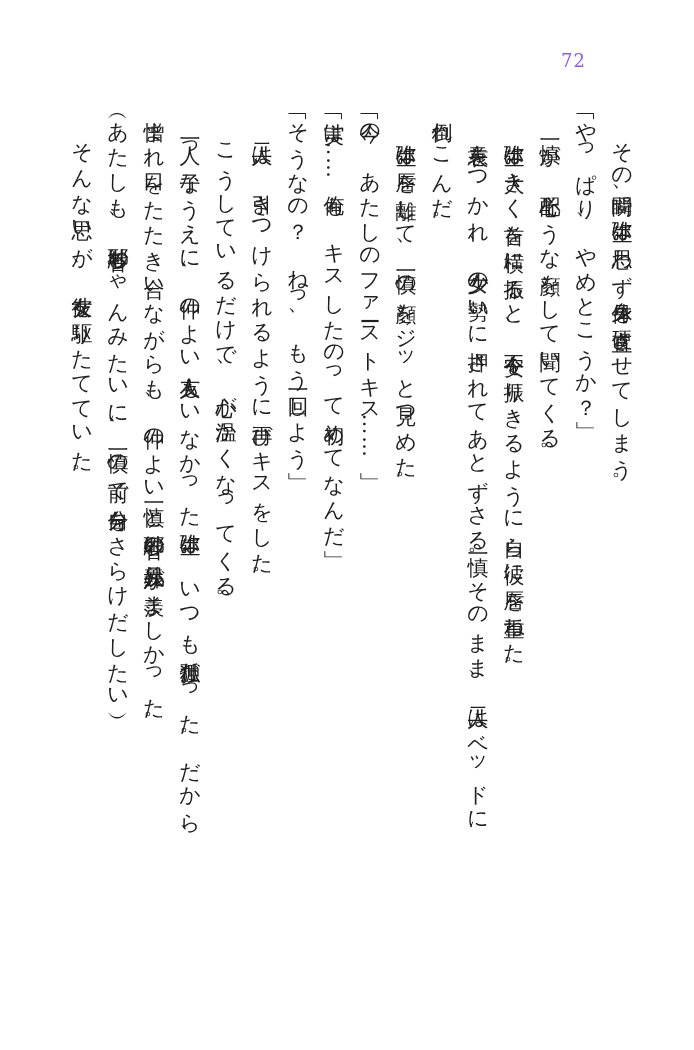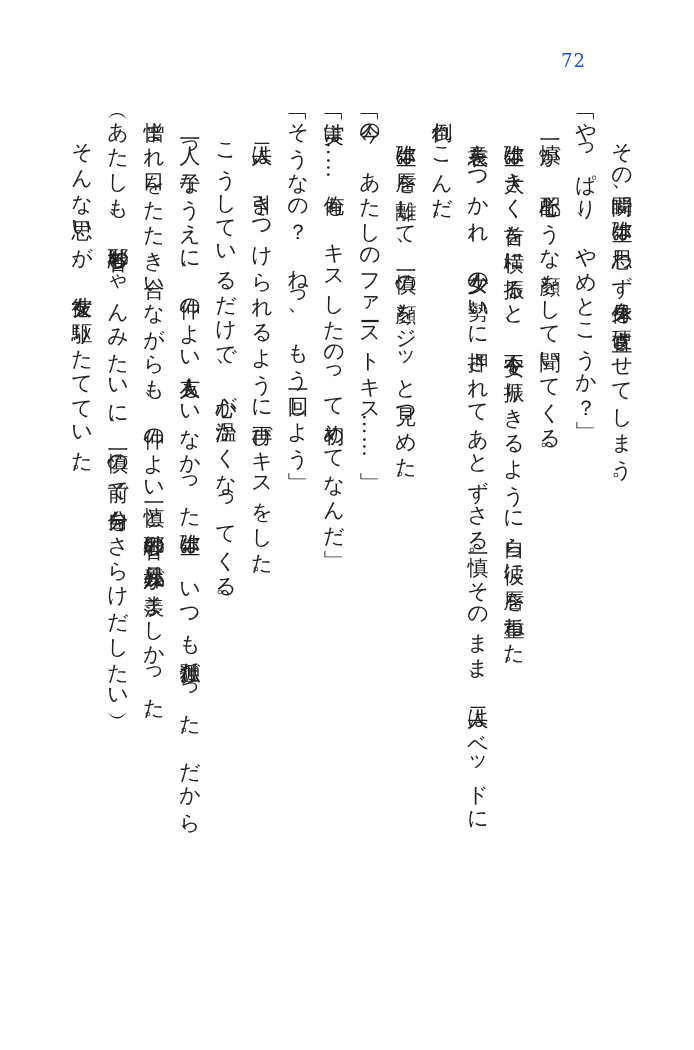--- a/index.html
+++ b/index.html
@@ -18,21 +18,21 @@
     position: absolute;
     inset: 0;
     background: #ffffff;
   }
   .page-number {
     position: absolute;
     top: 50px;
     left: 561px;
     font-size: 18px;
     letter-spacing: 1px;
-    color: #1d4ed8;
+    color: #8b5cf6;
     font-family: "DejaVu Serif", "Liberation Serif", serif;
   }
   .text-block {
     position: absolute;
     top: 106px;
     right: 54px;
     height: 892px;
     writing-mode: vertical-rl;
     text-orientation: mixed;
     font-size: 21px;

